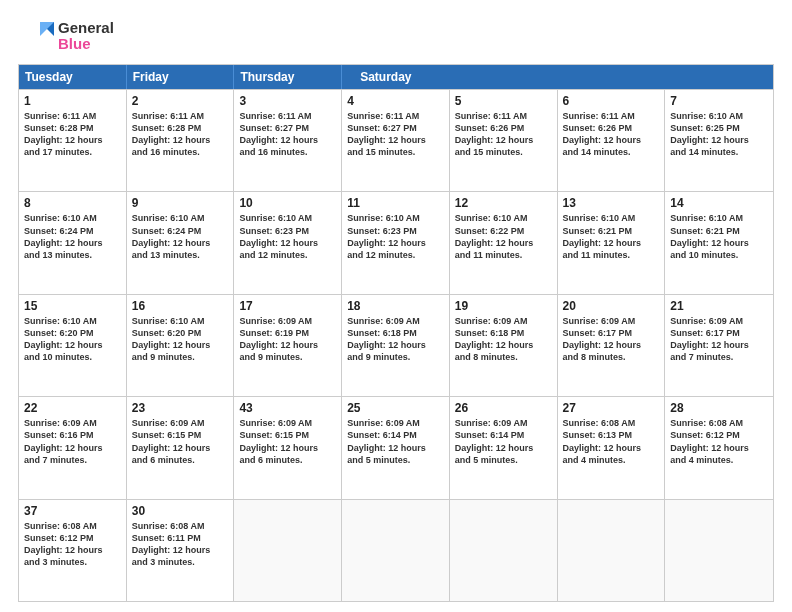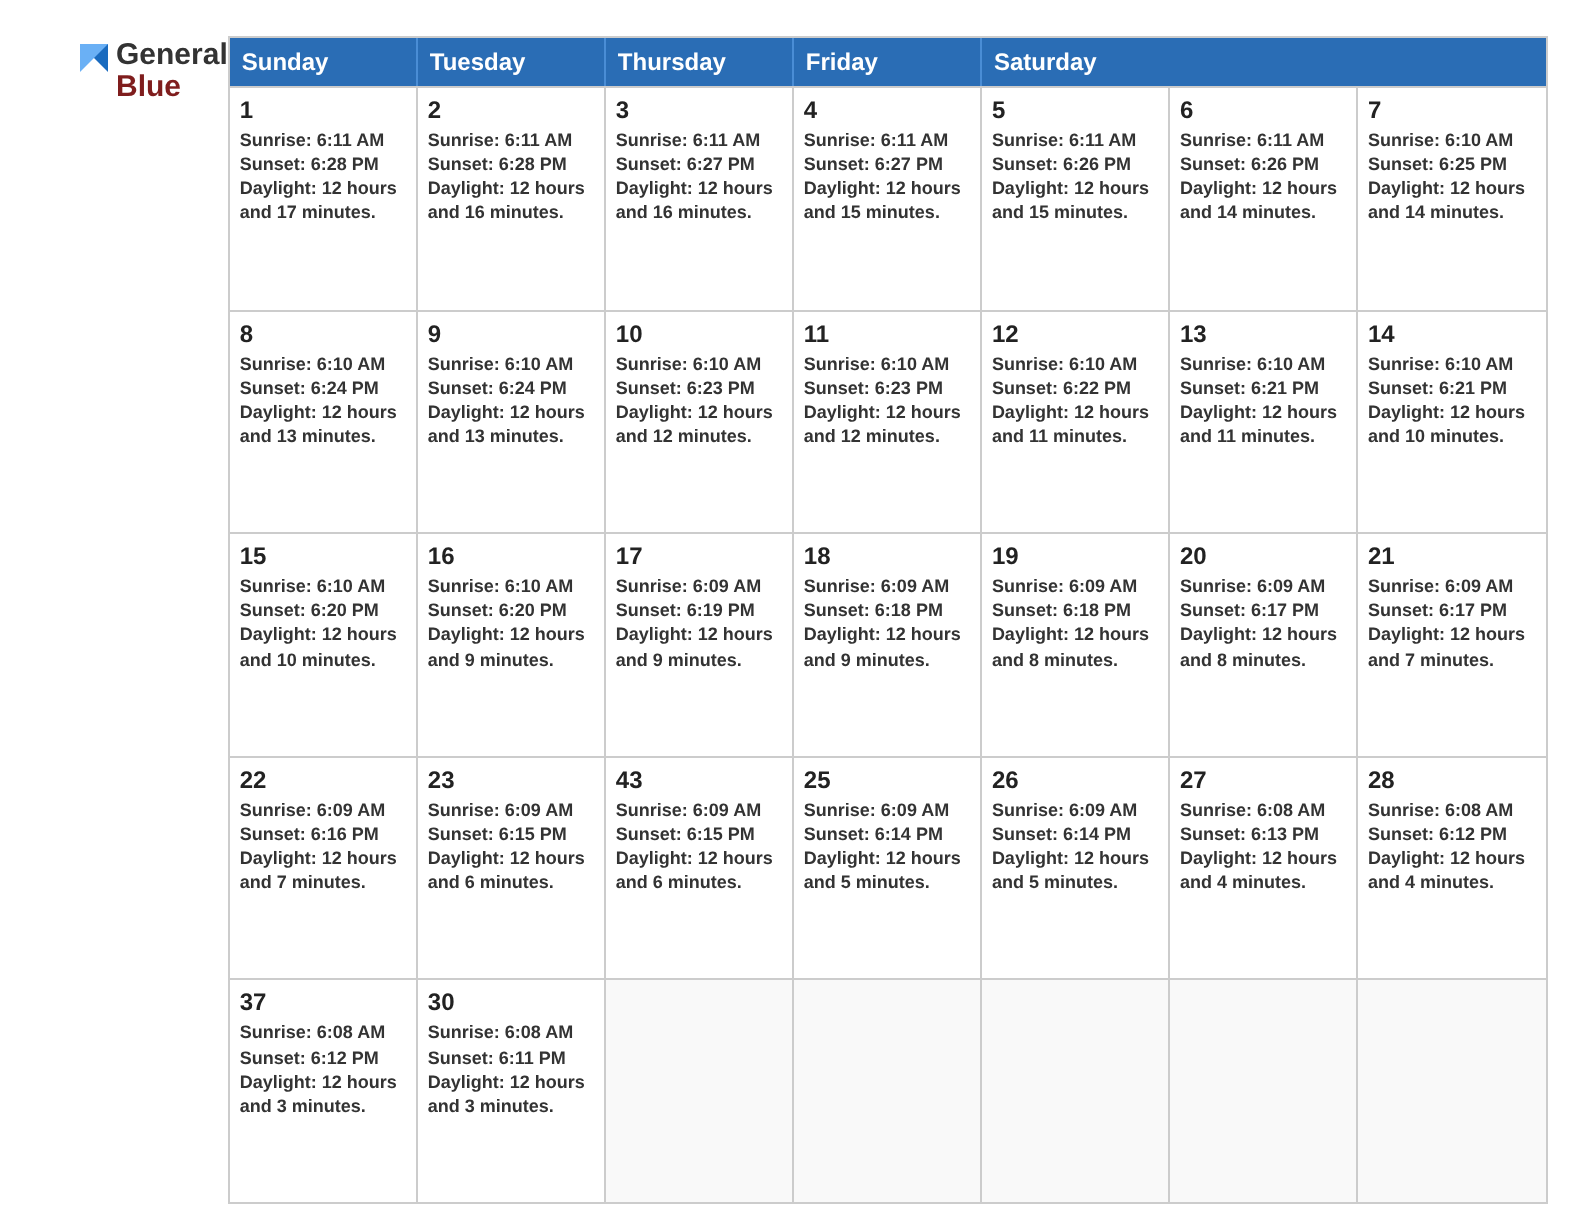--- a/index.html
+++ b/index.html
@@ -8,21 +8,21 @@
       background: #fff;
       width: 792px;
       height: 612px;
       overflow: hidden;
     }
     .page {
       width: 792px;
       height: 612px;
       padding: 18px 18px 10px 18px;
       display: flex;
-      flex-direction: row;
+      flex-direction: column;
     }
     .header {
       display: flex;
       justify-content: space-between;
       align-items: flex-start;
       margin-bottom: 10px;
     }
     .logo {
       display: flex;
       align-items: center;
@@ -53,21 +53,21 @@
       background: #2a6db5;
     }
     .cal-header-cell {
       color: #fff;
       font-size: 12px;
       font-weight: bold;
       padding: 5px 6px;
       border-right: 1px solid #4a8dd5;
       text-align: left;
     }
-    .cal-header-cell:last-child { border-right: none; }
+    .cal-header-cell:last-child { border-right: none; margin-left: 12px; }
     .cal-body {
       flex: 1;
       display: flex;
       flex-direction: column;
     }
     .cal-week {
       display: grid;
       grid-template-columns: repeat(7, 1fr);
       flex: 1;
       border-top: 1px solid #ccc;
@@ -104,35 +104,34 @@
 <div class="page">
   <div class="header">
     <div class="logo">
         <svg width="36" height="36" viewBox="0 0 36 36">
           <rect x="0" y="0" width="36" height="36" fill="none"></rect>
           <polygon points="22,4 36,4 36,18" fill="#1a6bbf"></polygon>
           <polygon points="22,4 36,4 22,18" fill="#6ab0f5"></polygon>
         </svg>
         <div>
           <div style="font-size: 15px; font-weight: bold; color: rgb(51, 51, 51); line-height: 1.1; font-family: Arial, sans-serif;">General</div>
-          <div style="font-size: 15px; font-weight: bold; color: #7f1d1d; line-height: 1.1; font-family: Arial, sans-serif;">Blue</div>
+          <div style="font-size: 15px; font-weight: bold; color: #ec4899; line-height: 1.1; font-family: Arial, sans-serif;">Blue</div>
         </div>
       </div>
     <div class="title-block">
       <div class="month-title"></div>
       <div class="location"></div>
     </div>
   </div>
 
   <div class="calendar">
     <div class="cal-header-row">
-    <div class="cal-header-cell">Sunday</div>
         <div class="cal-header-cell">Tuesday</div>
+        <div class="cal-header-cell">Friday</div>
         <div class="cal-header-cell">Thursday</div>
-        <div class="cal-header-cell">Friday</div>
         <div class="cal-header-cell">Saturday</div>
       </div>
     <div class="cal-body">
     <div class="cal-week">
           <div class="cal-cell">
             <span class="day-num">1</span>
             <div class="cell-text" style="white-space: pre-line;">Sunrise: 6:11 AM
 Sunset: 6:28 PM
 Daylight: 12 hours
 and 17 minutes.</div>

